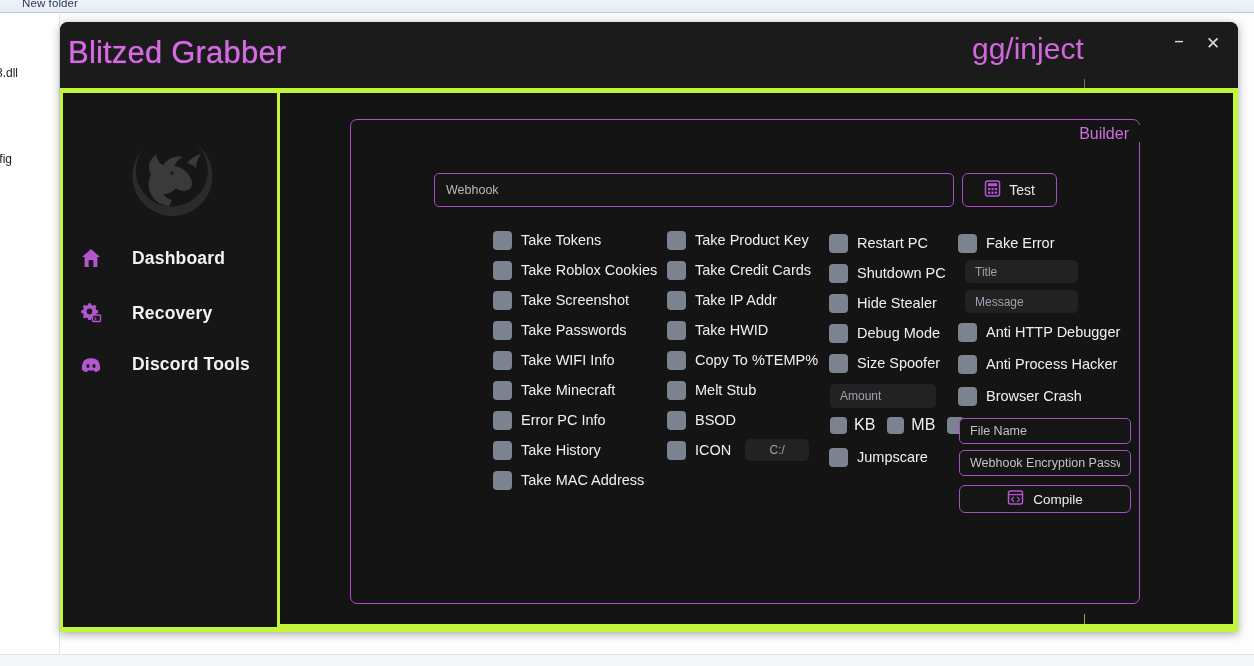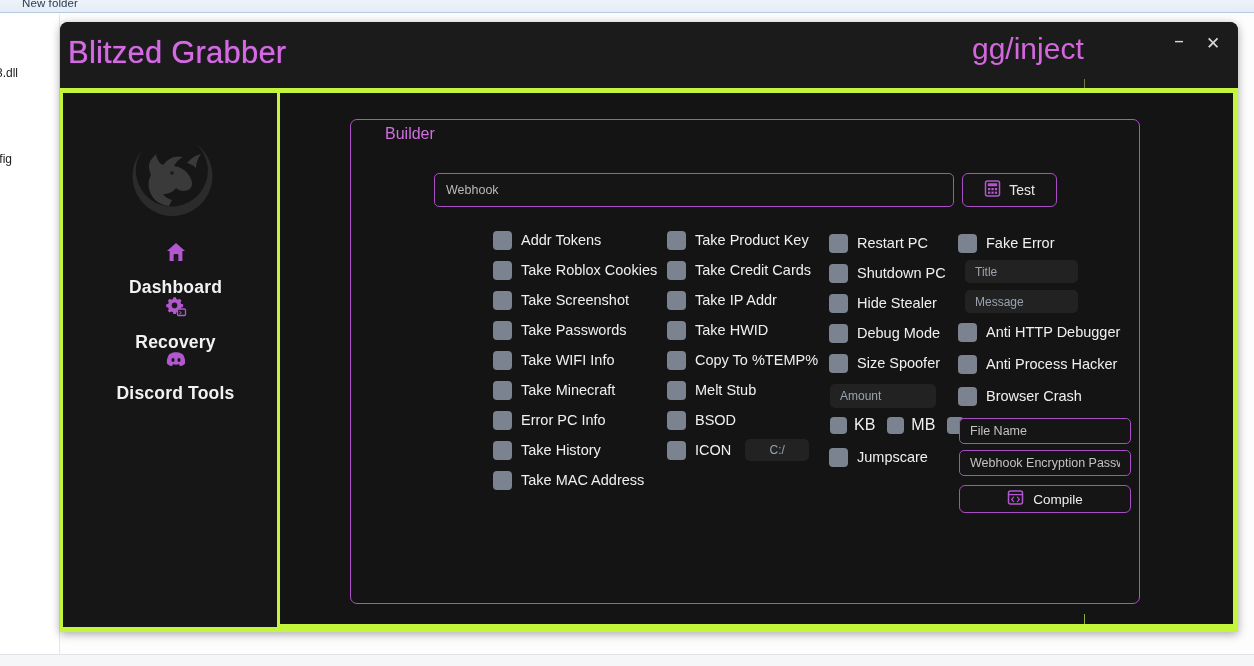--- a/index.html
+++ b/index.html
@@ -105,41 +105,40 @@
   
   #sidebar {
     position: absolute; left: 3px; top: 71px;
     width: 214px; height: 534px; background: #161616;
   }
   #logo-wrap {
     position: absolute; left: 62px; top: 40px; width: 92px; height: 92px;
   }
   .nav-item {
     position: absolute; left: 12px; width: 196px; height: 34px;
-    display: flex; align-items: center; gap: 14px; cursor: pointer;
+    display: flex; align-items: center; gap: 30px; cursor: pointer;
     padding-left: 5px;
-    flex-direction: column;
   }
   .nav-icon { width: 22px; height: 22px; display: block; }
   .nav-label {
     font-family: "Liberation Sans", sans-serif;
     font-weight: bold; font-size: 17.5px; color: #f2f2f2;
     letter-spacing: .2px;
   }
 
   
   #builder {
     position: absolute; left: 290px; top: 97px;
     width: 790px; height: 485px;
     border: 1px solid #b14fc8; border-radius: 7px;
     background: #141414;
   }
   #builder-legend {
     position: absolute; left: 290px; top: 102px;
-    width: 790px; text-align: left; pointer-events: none; padding-left: 24px;
+    width: 790px; text-align: right; pointer-events: none; padding-left: 24px;
   }
   #builder-legend span {
     background: #141414; padding: 0 11px;
     font-family: "Liberation Sans", sans-serif;
     font-size: 16px; color: #cf6fe0;
   }
 
   
   #webhook-row { position: absolute; left: 83px; top: 53px; display: flex; gap: 8px; }
   #webhook-input {
@@ -307,21 +306,21 @@
             <rect x="10.8" y="11.6" width="2.3" height="2.2" fill="#b257cf"></rect>
           </svg>
         </span>
         <span class="lbl">Test</span>
       </div>
     </div>
 
     <div class="col" style="left:142px; top:105px;">
       <div class="cbrow">
         <span class="cbox"></span>
-        <span class="cblabel">Addr Tokens</span>
+        <span class="cblabel">Take Tokens</span>
       </div>
       <div class="cbrow">
         <span class="cbox"></span>
         <span class="cblabel">Take Roblox Cookies</span>
       </div>
       <div class="cbrow">
         <span class="cbox"></span>
         <span class="cblabel">Take Screenshot</span>
       </div>
       <div class="cbrow">

